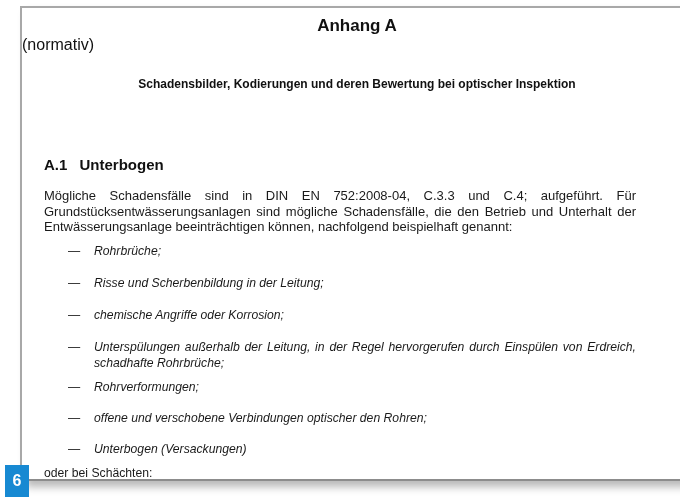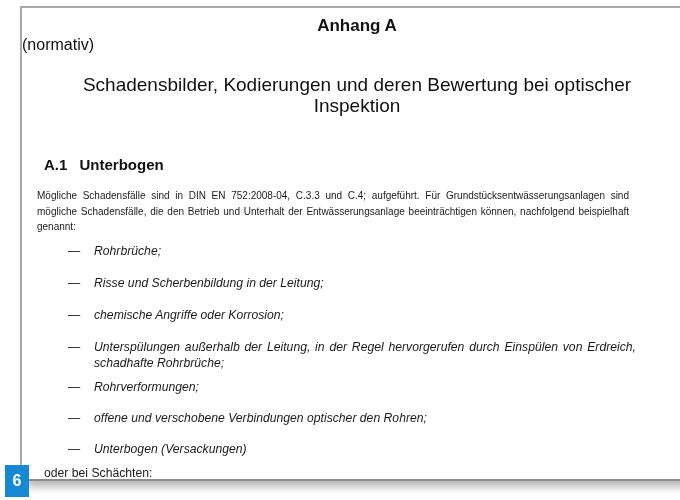--- a/index.html
+++ b/index.html
@@ -18,29 +18,29 @@
     .annex-title {
       position: absolute; left: 0; right: 0; top: 8px; text-align: center;
       font-size: 17px; font-weight: bold; color: #111;
     }
     .annex-sub {
       position: absolute; left: 0; right: 0; top: 28px; text-align: left;
       font-size: 16px; color: #111;
     }
     .doc-title {
       position: absolute; left: 30px; right: 30px; top: 66px; text-align: center;
-      font-size: 19px; font-weight: normal; line-height: 21px; color: #111;
+      font-size: 12px; font-weight: bold; line-height: 21px; color: #111;
     }
     .section-heading {
       position: absolute; left: 22px; top: 148px; font-size: 15px; font-weight: bold; color: #111;
     }
     .section-heading .num { margin-right: 8px; }
     .intro {
-      position: absolute; left: 15px; width: 592px; top: 180px;
-      font-size: 10px; line-height: 15.5px; text-align: justify; color: #1a1a1a;
+      position: absolute; left: 22px; width: 592px; top: 180px;
+      font-size: 13px; line-height: 15.5px; text-align: justify; color: #1a1a1a;
     }
     .list { position: absolute; left: 46px; width: 568px; top: 0; }
     .li {
       position: absolute; left: 0; width: 568px; font-size: 12.2px; line-height: 15.5px;
       display: flex; color: #1a1a1a;
     }
     .li .dash { width: 26px; flex: 0 0 26px; }
     .li .txt { flex: 1; text-align: justify; font-style: italic; }
     .outro {
       position: absolute; left: 22px; top: 458px; font-size: 12.2px; color: #1a1a1a; text-align: center;

